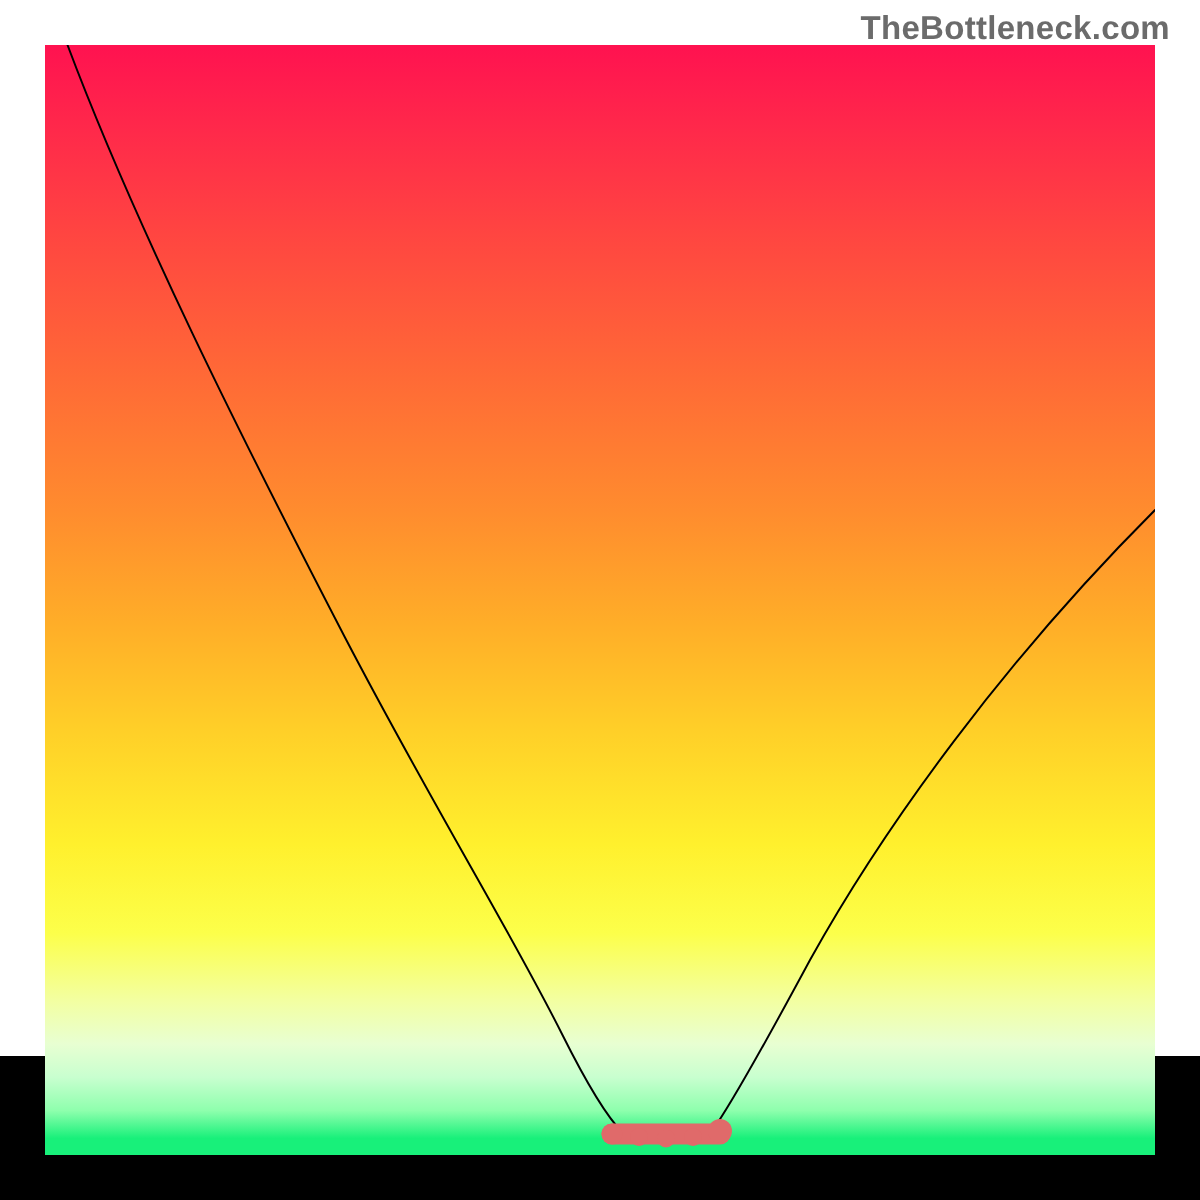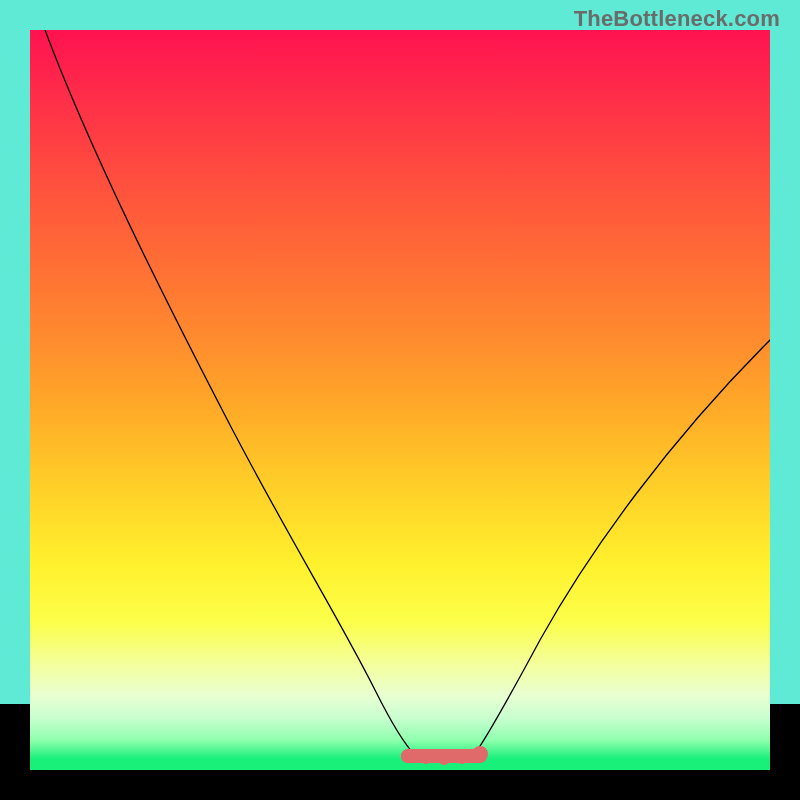--- a/index.html
+++ b/index.html
@@ -7,21 +7,21 @@
     padding: 0;
     width: 800px;
     height: 800px;
     background: #000;
     overflow: hidden;
   }
   .frame {
     position: absolute;
     left: 0; top: 0;
     width: 800px; height: 704px;
-    background: #5eead4;
+    background: #ffffff;
   }
   .plot-area {
     position: absolute;
     left: 30px;
     top: 30px;
     width: 740px;
     height: 740px;
     overflow: hidden;
   }
   .gradient {

